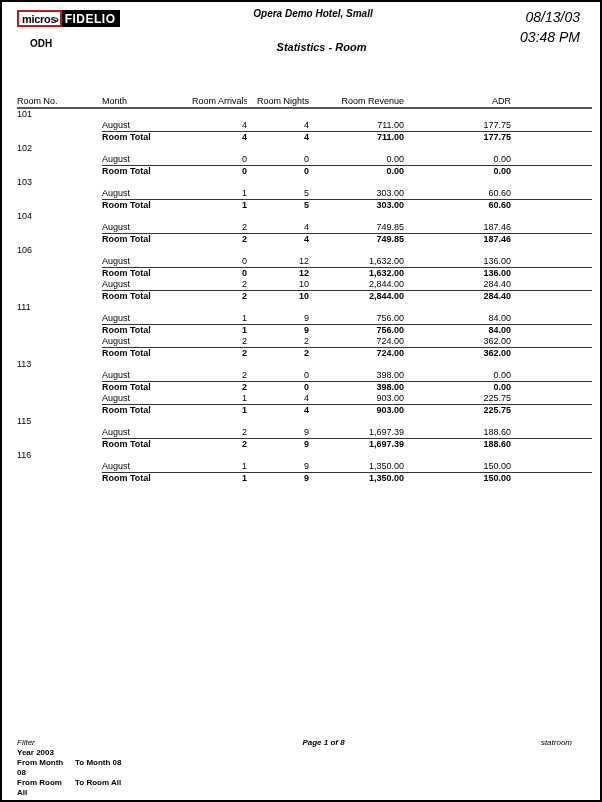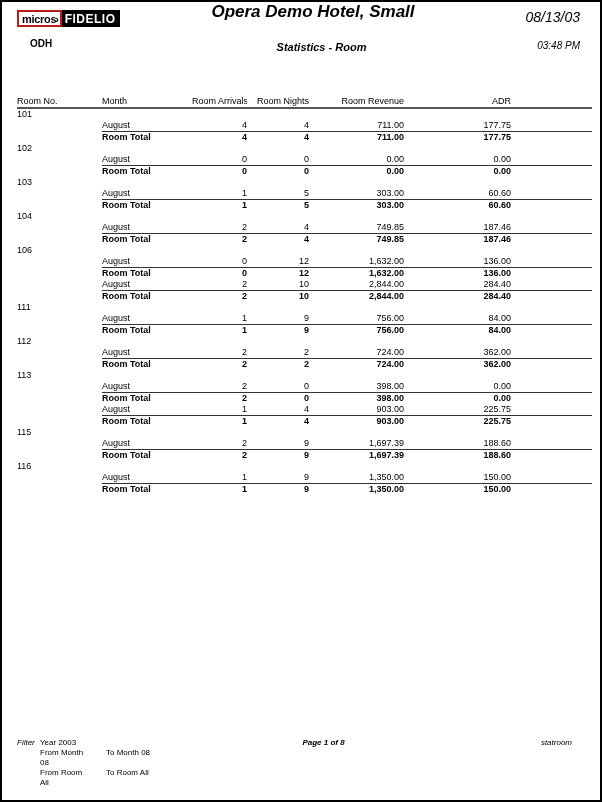--- a/index.html
+++ b/index.html
@@ -13,46 +13,46 @@
   .logo-micros {
     background:#fff; border:2px solid #b91c1c; font-weight:bold; font-size:11px;
     padding:0 1px 0 3px; display:flex; align-items:flex-end; letter-spacing:-0.3px; z-index:2;
   }
   .logo-arrow { font-weight:bold; font-size:11px; margin:0 0 0 -1px; }
   .logo-fidelio {
     background:#000; color:#fff; font-weight:bold; font-size:12px; letter-spacing:0.5px;
     display:flex; align-items:center; padding:0 4px 0 7px; margin-left:-4px;
   }
   .hotel-code { position:absolute; left:28px; top:36px; font-size:10px; font-weight:bold; }
-  .hotel-name { position:absolute; left:0; right:0; top:0; text-align:center; font-size:17px; font-weight:bold; font-style:italic;margin-left:24px; }
+  .hotel-name { position:absolute; left:0; right:0; top:6px; text-align:center; font-size:10px; font-weight:bold; font-style:italic;margin-left:24px; }
   .report-title { position:absolute; left:0; right:0; top:39px; text-align:center; font-size:11px; font-weight:bold; font-style:italic;margin-left:41px; }
   .run-date { position:absolute; right:20px; top:7px; font-size:14px; font-style:italic; }
-  .run-time { position:absolute; right:20px; top:38px; font-size:10px; font-style:italic;padding-left:20px; }
+  .run-time { position:absolute; right:20px; top:27px; font-size:14px; font-style:italic;padding-left:20px; }
   
   table.stats { position:absolute; left:15px; top:94px; width:575px; border-collapse:collapse; table-layout:fixed; }
   table.stats th, table.stats td { font-size:9px; line-height:11px; padding:0; overflow:hidden; white-space:nowrap; }
   thead th { font-weight:normal; text-align:left; padding:2px 0 3px 0; border-bottom:2px solid #555; }
   thead th.num { text-align:right; }
   th.c-room { padding-left:18px; }
   .room-row td  { padding-top:4px; }
   .month-row td { padding-top:2px; padding-bottom:4px; border-bottom:1px solid #333; }
   .month-row td.no-line { border-bottom:none; }
   .total-row td { padding-top:3px; padding-bottom:2px; font-weight:bold; }
   td.room-no { padding-left:23px; }
   td.total-label { padding-left:15px;margin-left:24px; }
   td.num { text-align:right; }
   td.n-arr { padding-right:5px; }
   td.n-ngt { padding-right:14px; }
   td.n-rev { padding-right:4px; }
   td.n-adr { padding-right:11px; }
   
   .footer { position:absolute; left:15px; right:20px; top:736px; font-size:8px; line-height:10px; }
-  .filter-block { display:flex; align-items:flex-start; }
+  .filter-block { display:flex; align-items:flex-start;flex-direction:column; }
   .filter-label { font-style:italic; width:23px; }
-  .filter-grid { display:grid; grid-template-columns:50px auto; column-gap:16px; }
+  .filter-grid { display:grid; grid-template-columns:50px auto; column-gap:8px;font-weight:bold; }
   .page-info { position:absolute; left:calc(50% + 25px); transform:translateX(-50%); top:0; font-style:italic; font-weight:bold; }
   .report-code { position:absolute; right:8px; top:0; font-style:italic; }
 </style>
 </head>
 <body>
 
 <div class="page">
 
   <div class="logo">
     <span class="logo-micros">
@@ -239,24 +239,20 @@
     <tr class="total-row">
       <td></td>
       <td class="total-label">Room Total</td>
       <td class="num n-arr">1</td>
       <td class="num n-ngt">9</td>
       <td class="num n-rev">756.00</td>
       <td class="num n-adr">84.00</td>
       <td></td>
     </tr>
 
-    <tr class="room-row">
-      <td class="room-no">112</td>
-      <td colspan="6"></td>
-    </tr>
     <tr class="month-row">
       <td class="no-line"></td>
       <td>August</td>
       <td class="num n-arr">2</td>
       <td class="num n-ngt">2</td>
       <td class="num n-rev">724.00</td>
       <td class="num n-adr">362.00</td>
       <td></td>
     </tr>
     <tr class="total-row">

